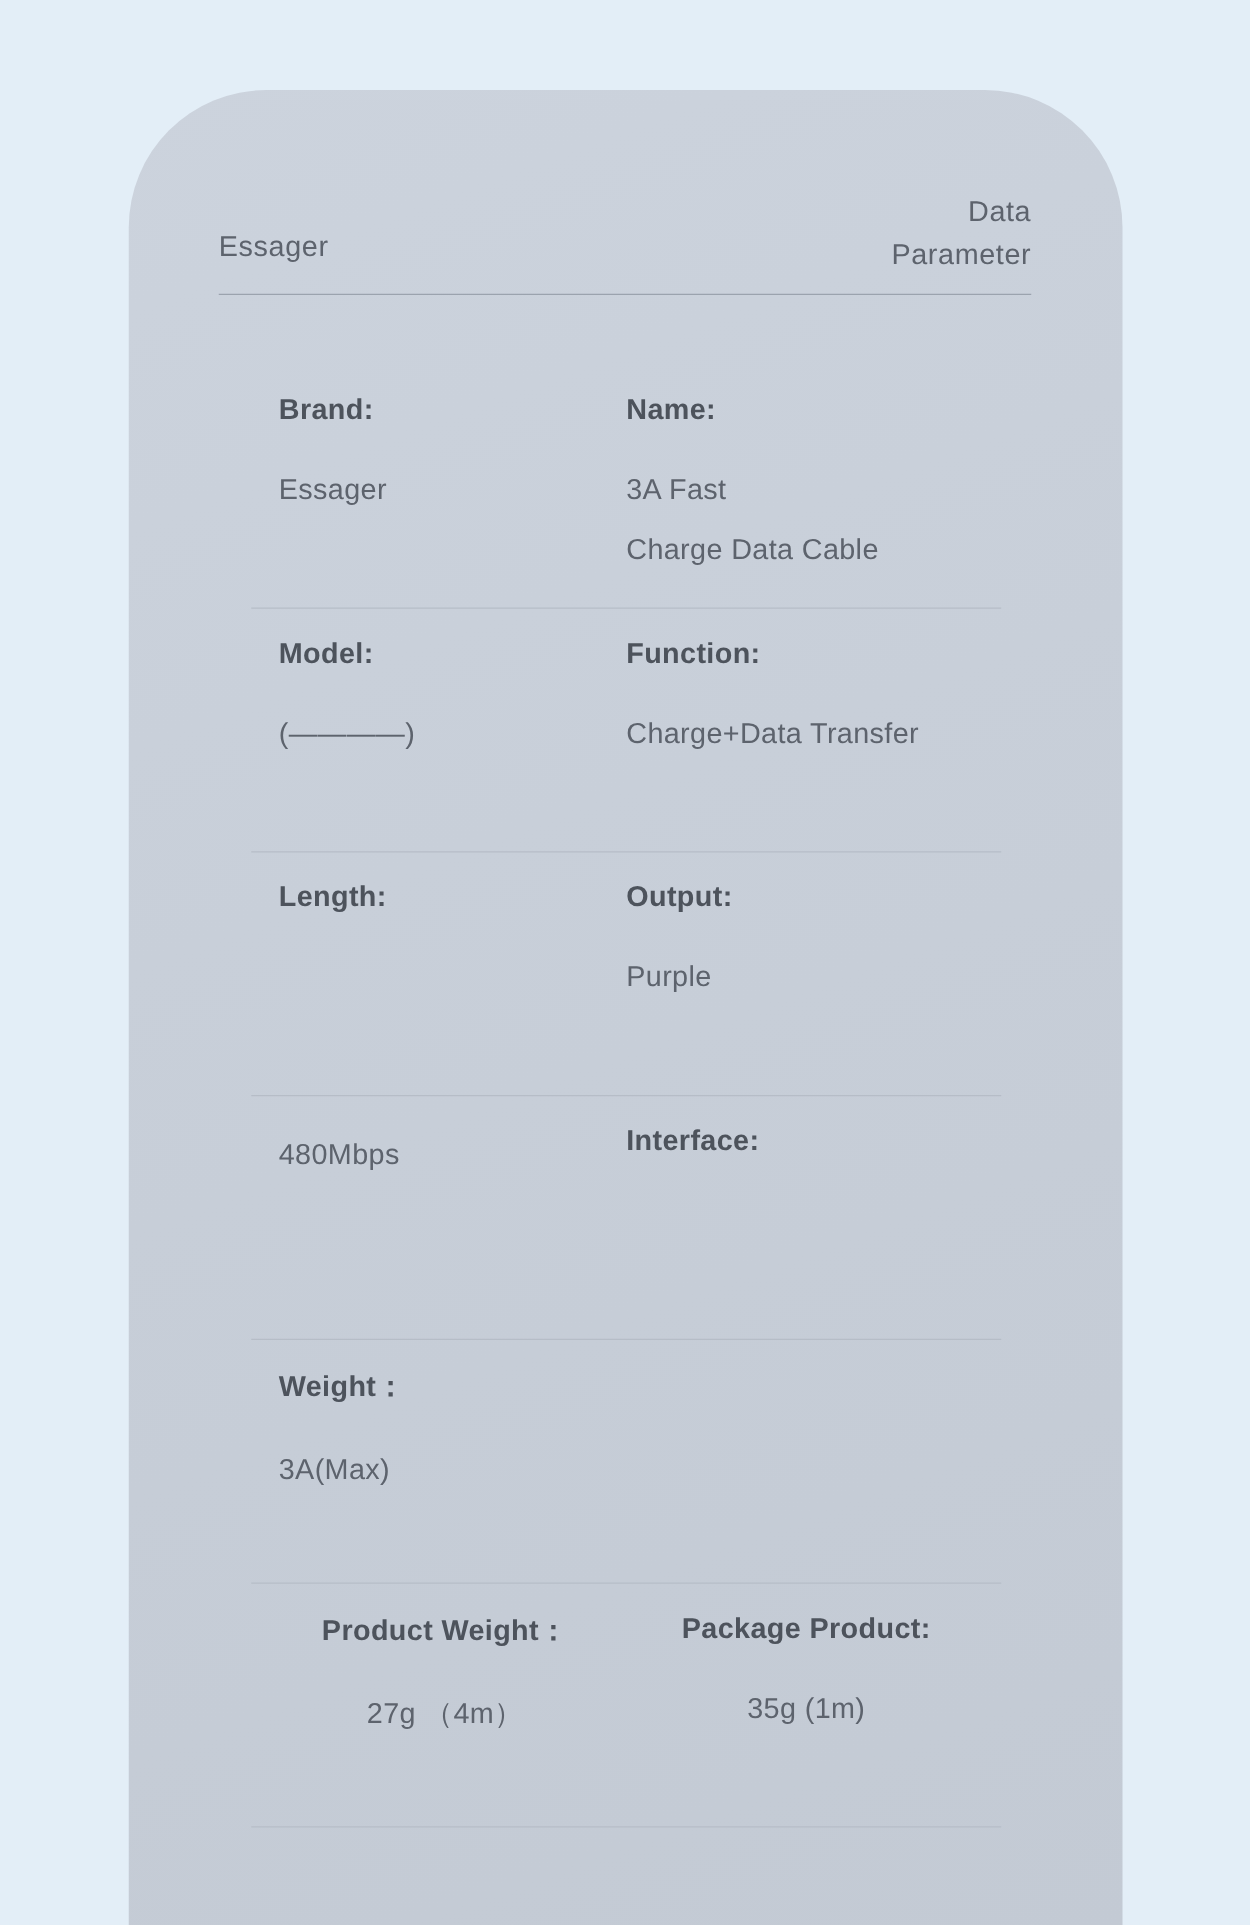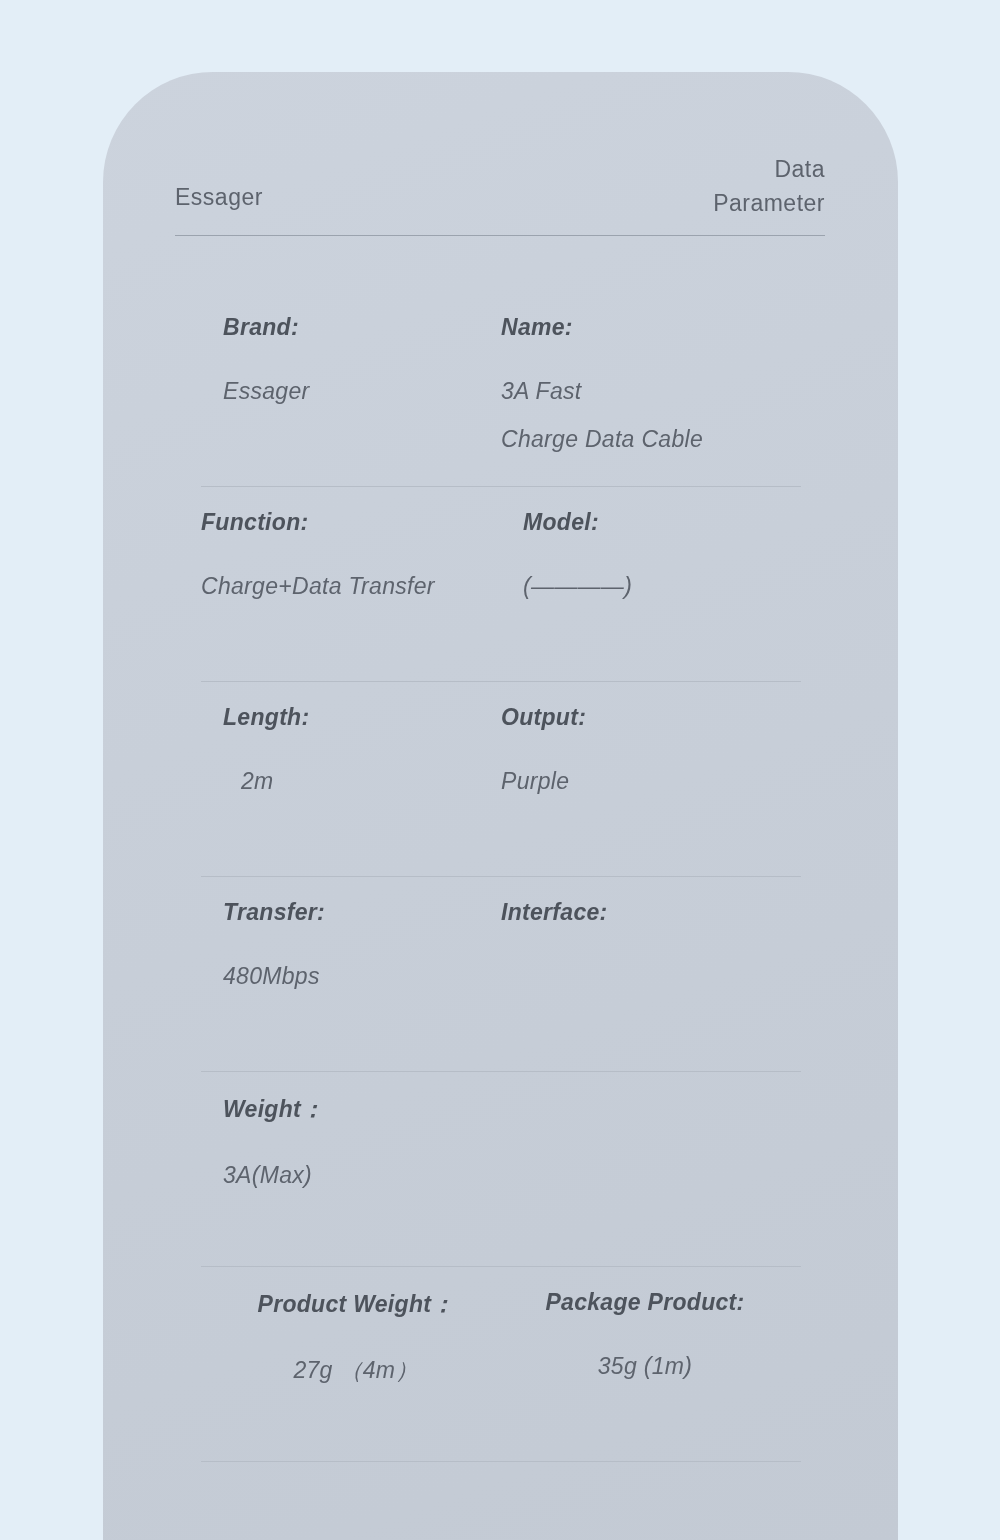--- a/index.html
+++ b/index.html
@@ -88,21 +88,20 @@
   }
 
   .spec-row:last-child {
     border-bottom: 1px solid #b6bdc7;
     text-align: center;
   }
 
   .spec-cols {
     display: flex;
     flex-direction: row;
-    font-style: italic;
   }
 
   .spec-cell {
     width: 50%;
     box-sizing: border-box;
     padding-right: 12px;
   }
 
   .spec-cell.left {
     padding-left: 22px;
@@ -160,48 +159,46 @@
           <div class="spec-cell">
             <div class="spec-label">Name:</div>
             <div class="spec-value">3A Fast
 Charge Data Cable</div>
           </div>
         </div>
       </div>
 
       <div class="spec-row">
         <div class="spec-cols">
+          <div class="spec-cell left">
+            <div class="spec-label">Model:</div>
+            <div class="spec-value">(————)</div>
+          </div>
           <div class="spec-cell">
             <div class="spec-label">Function:</div>
             <div class="spec-value">Charge+Data Transfer</div>
           </div>
-          <div class="spec-cell left">
-            <div class="spec-label">Model:</div>
-            <div class="spec-value">(————)</div>
-          </div>
         </div>
       </div>
 
       <div class="spec-row">
         <div class="spec-cols">
           <div class="spec-cell left">
             <div class="spec-label">Length:</div>
-            <div class="spec-value indent">2m</div>
           </div>
           <div class="spec-cell">
             <div class="spec-label">Output:</div>
             <div class="spec-value">Purple</div>
           </div>
         </div>
       </div>
 
       <div class="spec-row">
         <div class="spec-cols">
           <div class="spec-cell left">
-            <div class="spec-label">Transfer:</div>
             <div class="spec-value">480Mbps</div>
           </div>
           <div class="spec-cell">
             <div class="spec-label">Interface:</div>
           </div>
         </div>
       </div>
 
       <div class="spec-row">
         <div class="spec-cols">

